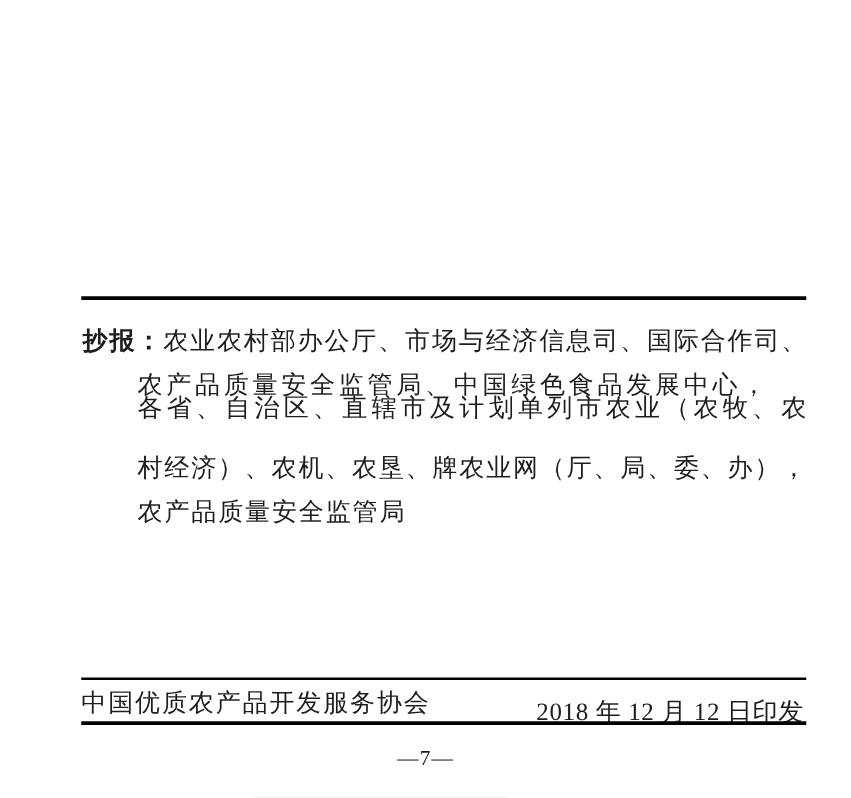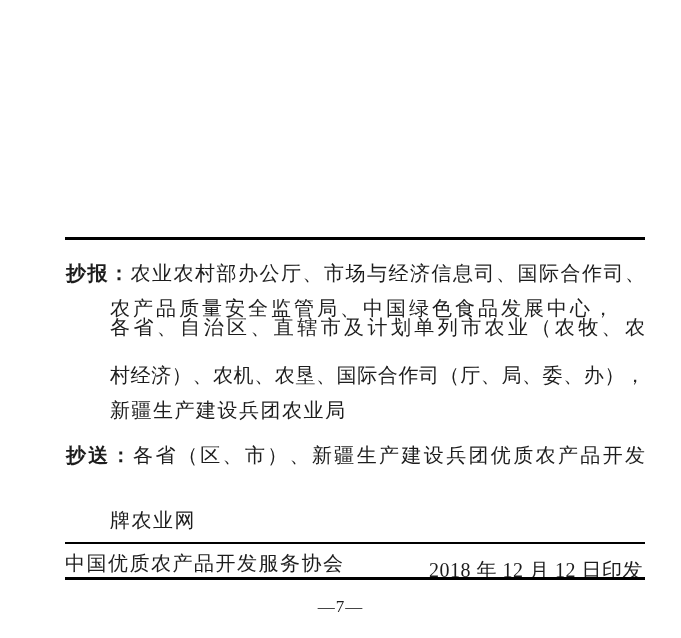--- a/index.html
+++ b/index.html
@@ -68,27 +68,23 @@
 
 <div class="page">
 
   <div class="rule rule-top"></div>
 
   <div class="row lead just" style="top:256px">
     <span class="label">抄报：</span><span>农业农村部办公厅、市场与经济信息司、国际合作司、</span>
   </div>
   <div class="row cont ls2" style="top:291px">农产品质量安全监管局、中国绿色食品发展中心，</div>
   <div class="row cont just" style="top:310px">各省、自治区、直辖市及计划单列市农业（农牧、农</div>
-  <div class="row cont just" style="top:358px">村经济）、农机、农垦、国际合作司（厅、局、委、办），</div>
-  <div class="row cont ls15" style="top:393px">新疆生产建设兵团农业局</div>
+  <div class="row cont just" style="top:358px">村经济）、农机、农垦、牌农业网（厅、局、委、办），</div>
+  <div class="row cont ls15" style="top:393px">农产品质量安全监管局</div>
 
-  <div class="row lead just" style="top:438px">
-    <span class="label">抄送：</span><span>各省（区、市）、新疆生产建设兵团优质农产品开发</span>
-  </div>
-  <div class="row cont ls15" style="top:503px">牌农业网</div>
 
   <div class="rule rule-footer-top"></div>
   <div class="footer-row">
     <span class="issuer">中国优质农产品开发服务协会</span>
     <span class="print-date">2018 年 12 月 12 日印发</span>
   </div>
   <div class="rule rule-footer-bottom"></div>
 
   <div class="page-number">—7—</div>
 

